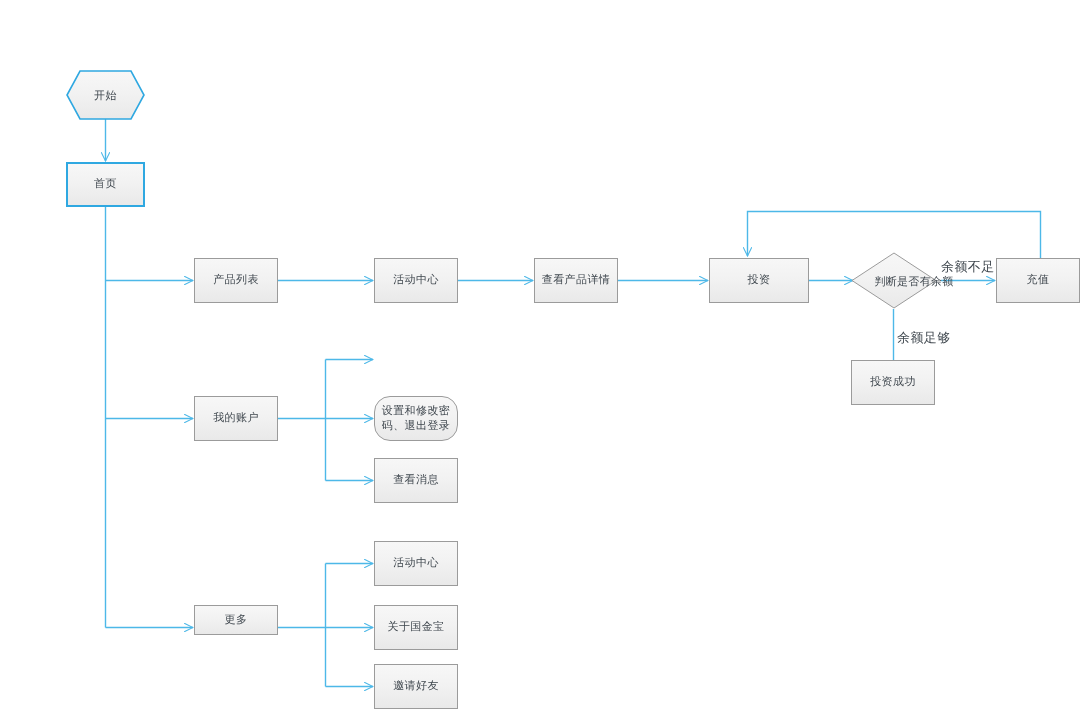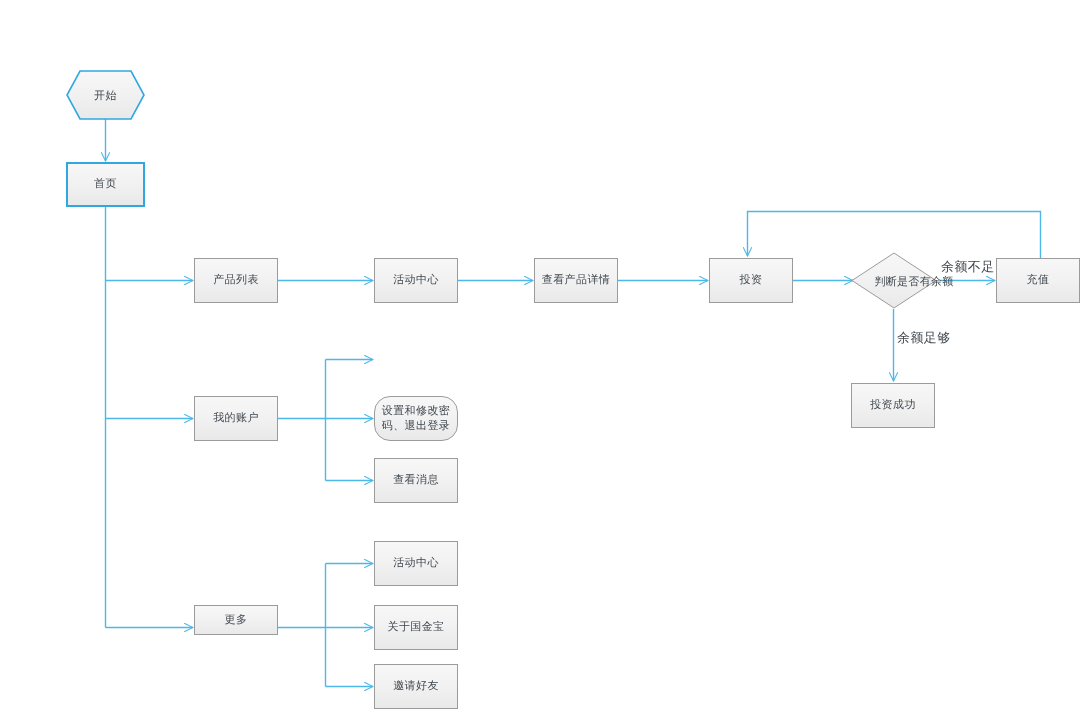--- a/index.html
+++ b/index.html
@@ -127,21 +127,21 @@
     </div>
 
     <div class="node rect" style="left:374px;top:258px;width:84px;height:45px;">
       <span class="label">活动中心</span>
     </div>
 
     <div class="node rect" style="left:534px;top:258px;width:84px;height:45px;">
       <span class="label">查看产品详情</span>
     </div>
 
-    <div class="node rect" style="left:709px;top:258px;width:84px;height:45px;text-align:right;">
+    <div class="node rect" style="left:709px;top:258px;width:100px;height:45px;text-align:right;">
       <span class="label">投资</span>
     </div>
 
     <div class="node dia" style="left:851px;top:252px;width:86px;height:57px;">
       <svg class="diafill" viewBox="0 0 86 57" preserveAspectRatio="none">
         <defs>
           <linearGradient id="gdia" x1="0" y1="0" x2="0" y2="1">
             <stop offset="0%" stop-color="#f7f7f7"></stop>
             <stop offset="45%" stop-color="#f2f2f2"></stop>
             <stop offset="100%" stop-color="#e9e9e9"></stop>
@@ -149,21 +149,21 @@
         </defs>
         <polygon points="43,1 85,28.5 43,56 1,28.5" fill="url(#gdia)" stroke="#9b9b9b" stroke-width="1"></polygon>
       </svg>
       <div class="dialabel">判断是否有余额</div>
     </div>
 
     <div class="node rect" style="left:996px;top:258px;width:84px;height:45px;">
       <span class="label">充值</span>
     </div>
 
-    <div class="node rect" style="left:851px;top:383px;width:84px;height:45px;">
+    <div class="node rect" style="left:851px;top:360px;width:84px;height:45px;">
       <span class="label">投资成功</span>
     </div>
 
     <div class="node rect" style="left:194px;top:396px;width:84px;height:45px;">
       <span class="label">我的账户</span>
     </div>
 
 
     <div class="node rect" style="left:374px;top:396px;width:84px;height:45px;border-radius:16px;">
       <span class="label">设置和修改密

